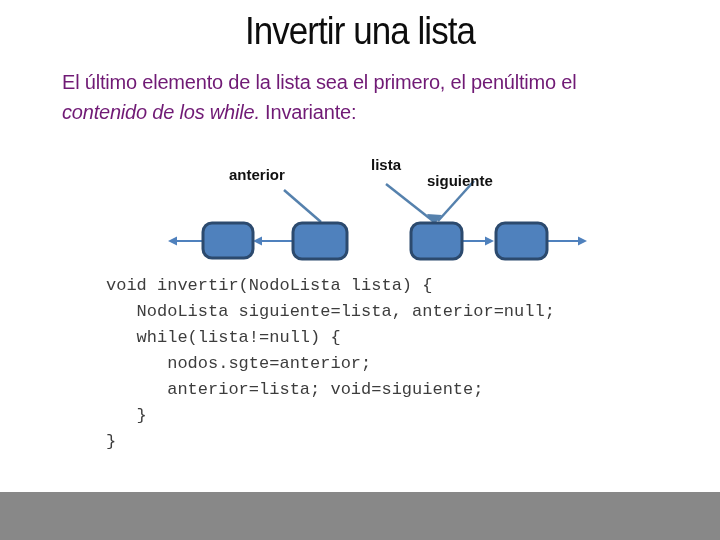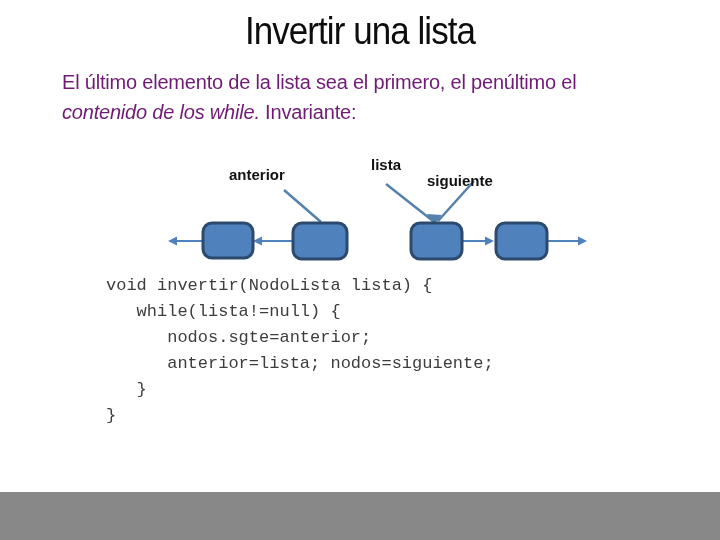--- a/index.html
+++ b/index.html
@@ -99,20 +99,21 @@
     <rect class="node" x="411" y="223" width="51" height="36" rx="9"></rect>
     <rect class="node" x="496" y="223" width="51" height="36" rx="9"></rect>
   </svg>
 
   <div class="diagram-label lbl-anterior">anterior</div>
   <div class="diagram-label lbl-lista">lista</div>
   <div class="diagram-label lbl-siguiente">siguiente</div>
 
   <div class="code-block">
     <div class="code-line">void invertir(NodoLista lista) {</div>
+    <div class="code-line">   NodoLista siguiente=lista, anterior=null;</div>
     <div class="code-line">   while(lista!=null) {</div>
     <div class="code-line">      nodos.sgte=anterior;</div>
-    <div class="code-line">      anterior=lista; nodos=siguiente;</div>
+    <div class="code-line">      anterior=lista; void=siguiente;</div>
     <div class="code-line">   }</div>
     <div class="code-line">}</div>
   </div>
 
 </div>
 
 </body></html>

